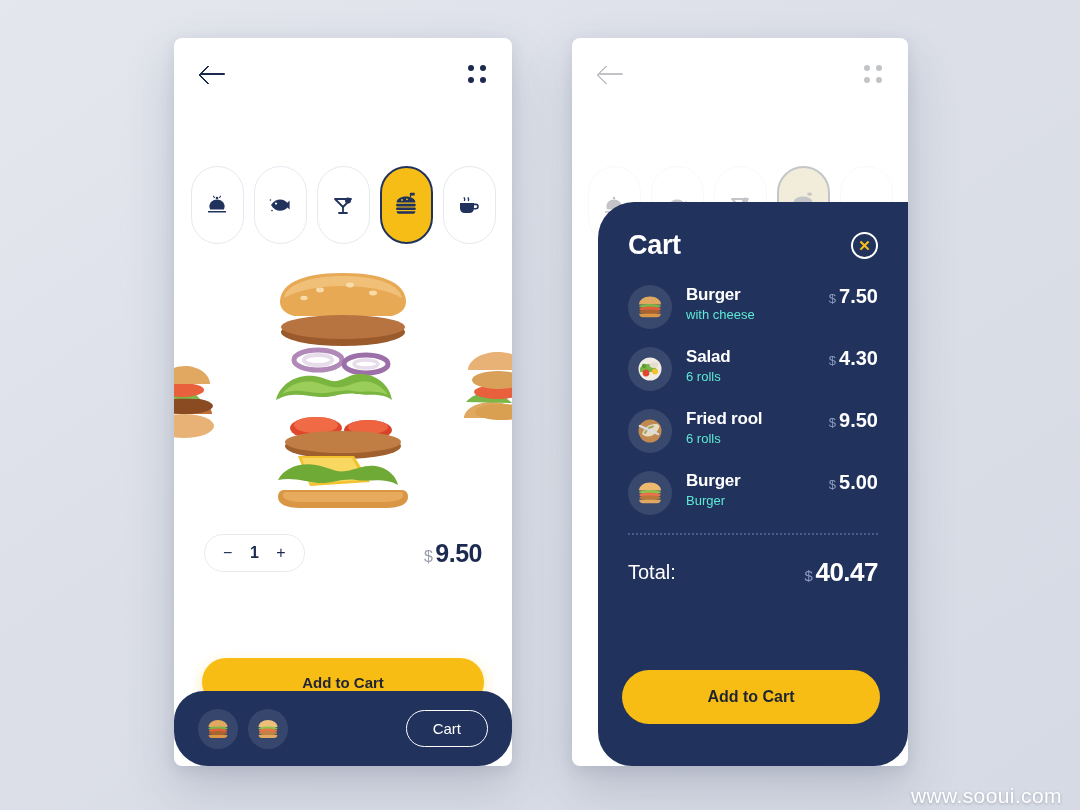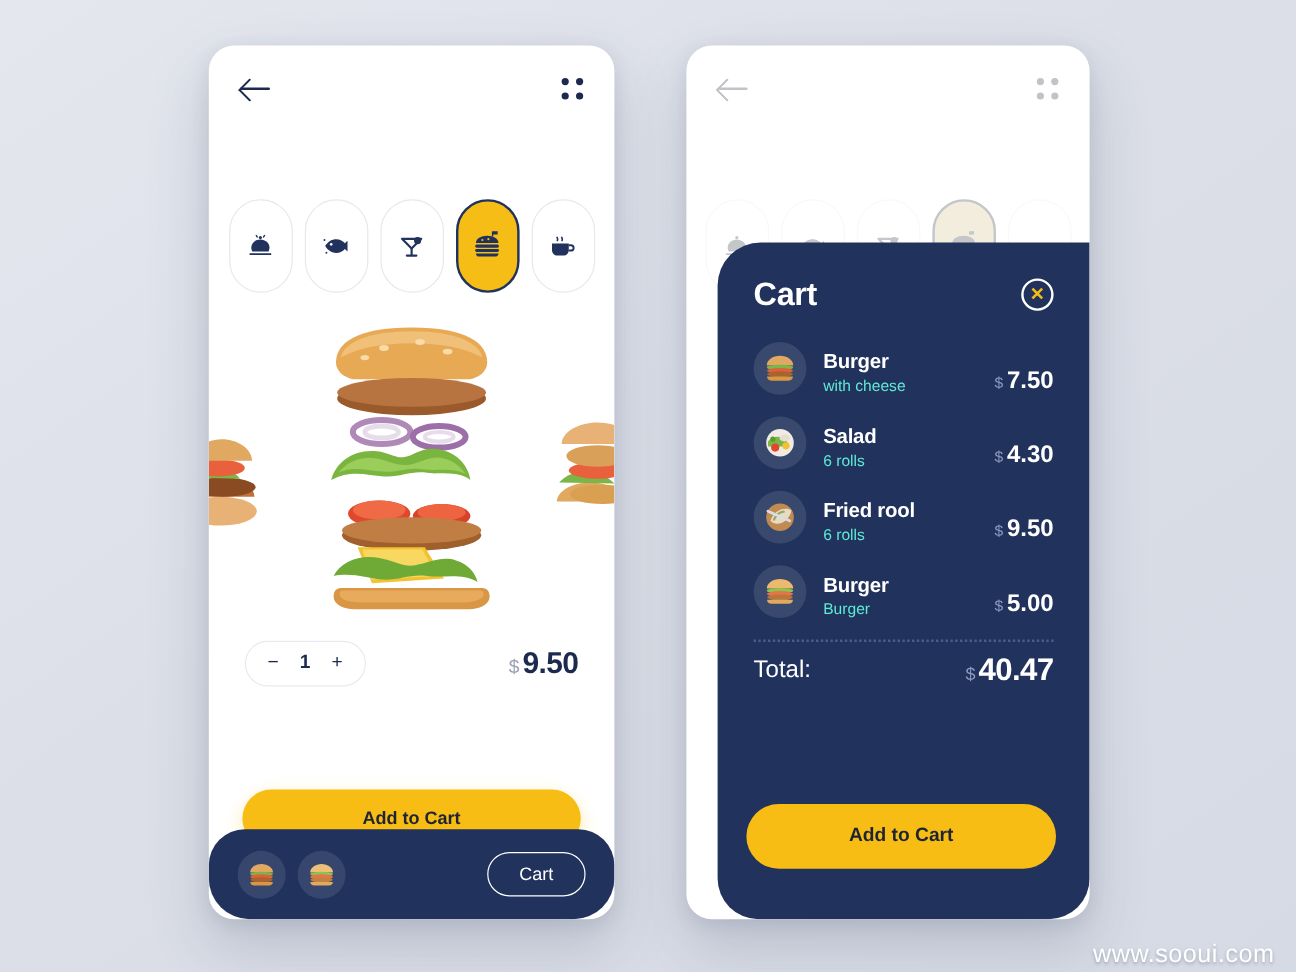--- a/index.html
+++ b/index.html
@@ -10,21 +10,21 @@
     overflow: hidden;
     font-family: "Liberation Sans", sans-serif;
     background: linear-gradient(145deg, #e4e7ee 0%, #dcdfe8 45%, #d6dae4 100%);
     position: relative;
   }
 
   
   .phone {
     position: absolute;
     background: #ffffff;
-    border-radius: 21px;
+    border-radius: 8px;
     overflow: hidden;
     box-shadow: 0 22px 48px rgba(70,80,110,0.22), 0 4px 14px rgba(70,80,110,0.12);
   }
   #phone-left  { left: 174px; top: 38px;  width: 338px; height: 728px; }
   #phone-right { left: 572px; top: 38px;  width: 336px; height: 728px; }
 
   
   .topbar {
     position: absolute; top: 0; left: 0; right: 0; height: 72px;
     display: flex; align-items: center; justify-content: space-between;
@@ -135,39 +135,39 @@
   }
   .carthead { display: flex; align-items: center; justify-content: space-between; }
   .carttitle { color: #fff; font-size: 27px; font-weight: bold; letter-spacing: -0.3px; }
   .closebtn {
     width: 27px; height: 27px; border-radius: 50%;
     border: 2px solid #ffffff; cursor: pointer;
     display: flex; align-items: center; justify-content: center;
     color: #f5bd16; font-size: 15px; font-weight: bold; line-height: 1;
   }
   .cartlist { margin-top: 24px; }
-  .cartitem { display: flex; align-items: flex-end; margin-bottom: 18px; }
+  .cartitem { display: flex; align-items: flex-start; margin-bottom: 18px; }
   .citem-thumb {
     width: 44px; height: 44px; border-radius: 50%;
     background: rgba(255,255,255,0.11);
     display: flex; align-items: center; justify-content: center;
     flex: none; margin-right: 14px;
   }
   .citem-txt { flex: 1; }
   .citem-name { color: #fff; font-size: 17px; font-weight: bold; letter-spacing: -0.2px; }
   .citem-desc { color: #5eead4; font-size: 13px; margin-top: 2px; }
   .citem-price { color: #fff; font-size: 20px; font-weight: bold; white-space: nowrap; }
   .citem-price .cur { font-size: 13px; font-weight: normal; color: #8c9bbd; margin-right: 3px; }
 
   .divider {
     border-top: 2.5px dotted #4a5c89; margin: 12px 0 0 0;
   }
   .totalrow {
     display: flex; align-items: center; justify-content: space-between;
-    margin-top: 8px;
+    margin-top: 22px;
     gap: 32px;
   }
   .totallbl { color: #fff; font-size: 20px; }
   .totalval { color: #fff; font-size: 26px; font-weight: bold; letter-spacing: -0.5px; }
   .totalval .cur { font-size: 15px; font-weight: normal; color: #8c9bbd; margin-right: 3px; }
 
   .cta2 {
     position: absolute; left: 24px; right: 28px; bottom: 42px;
     height: 54px; border-radius: 28px; border: none;
     background: #f7bd15; color: #1f2433;

